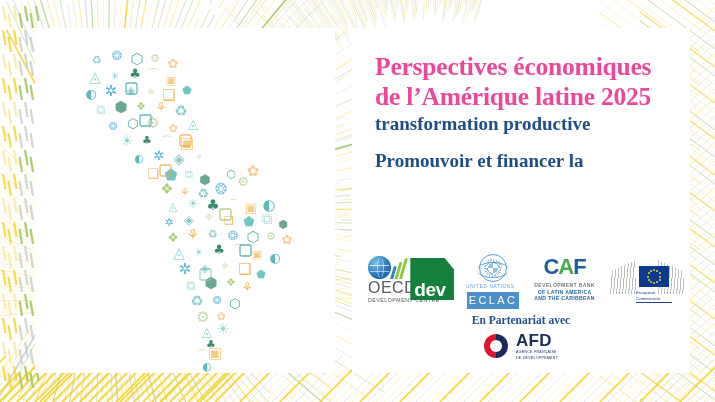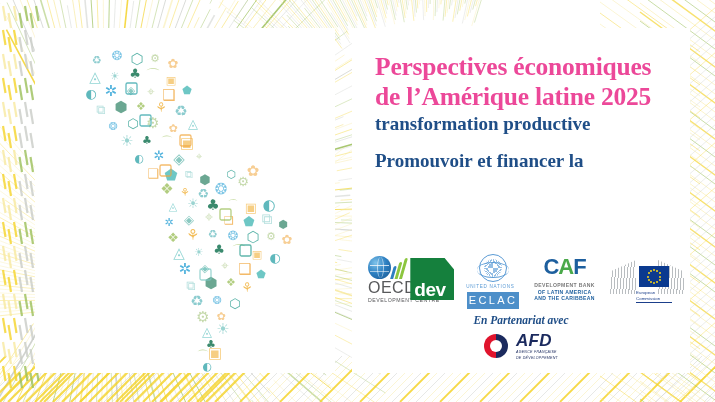--- a/index.html
+++ b/index.html
@@ -90,21 +90,21 @@
   .eu-wing.l{ left:0;  clip-path:polygon(0 34%, 100% 0, 100% 100%, 0 100%); }
   .eu-wing.r{ right:0; clip-path:polygon(0 0, 100% 34%, 100% 100%, 0 100%); }
   .eu-flag{ position:absolute; left:29px; top:10px; width:30px; height:21px; background:#0b3a8f; }
   .eu-flag .star{ position:absolute; width:2px; height:2px; background:#f9d616; border-radius:50%; }
   .eu-cap{ position:absolute; left:26px; top:34px; width:36px;
            font-family:"Liberation Sans", sans-serif; font-size:4.4px; color:#1b3f8b;
            line-height:5.6px; text-align:left; }
   .eu-rule{ position:absolute; left:26px; top:46px; width:36px; height:1px; background:#1b3f8b; }
 
   
-  #partner{ position:absolute; left:352px; top:314px; width:338px; text-align:center;font-style:italic; }
+  #partner{ position:absolute; left:352px; top:314px; width:338px; text-align:center; }
   .partner-label{ color:#1f4e87; font-weight:bold; font-size:11.5px;
                   font-family:"Liberation Serif", serif; }
   #afd-logo{ margin:6px auto 0; display:flex; align-items:center; justify-content:center; gap:8px;
              width:90px; }
   .afd-ring{ width:24px; height:24px; border-radius:50%; flex:none; position:relative;
              background:conic-gradient(from 180deg, #e0142d 0deg 180deg, #1b2a5e 180deg 360deg); }
   .afd-ring:after{ content:""; position:absolute; inset:6px; border-radius:50%; background:#ffffff; }
   .afd-text{ text-align:left; }
   .afd-word{ font-family:"Liberation Sans", sans-serif; font-weight:bold; font-size:17px;
              line-height:17px; color:#1b2a5e; letter-spacing:.3px; }

